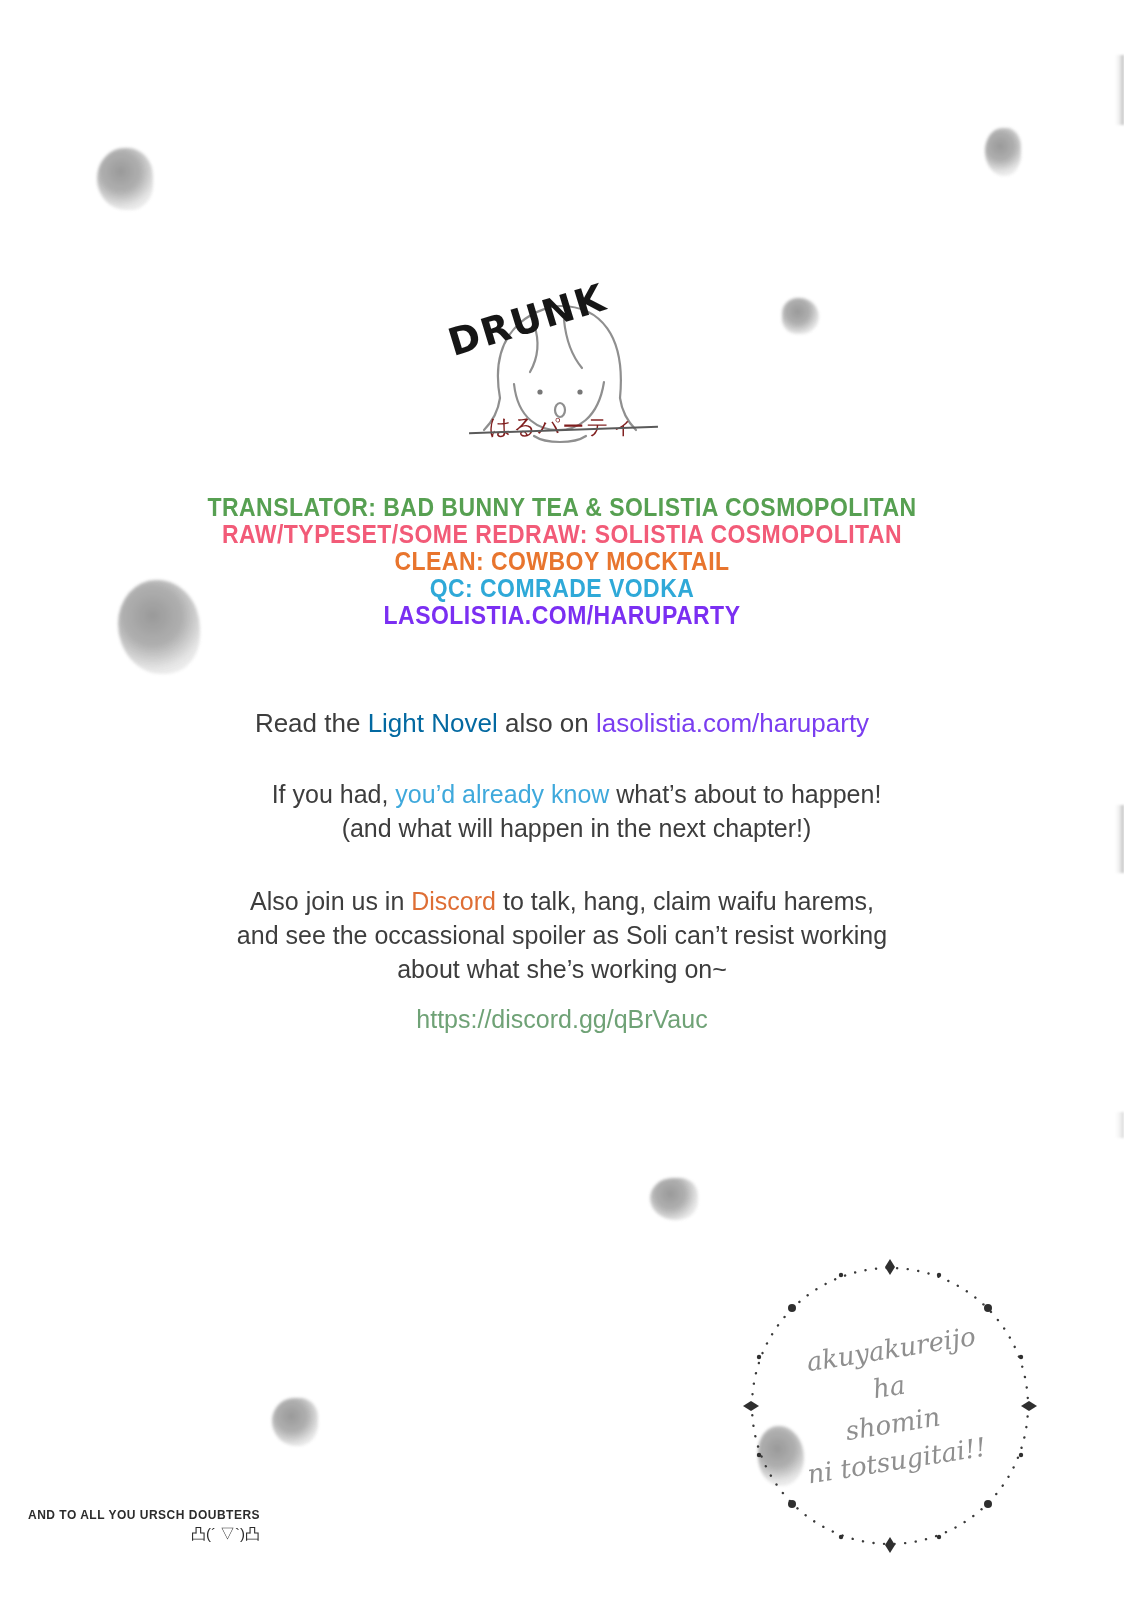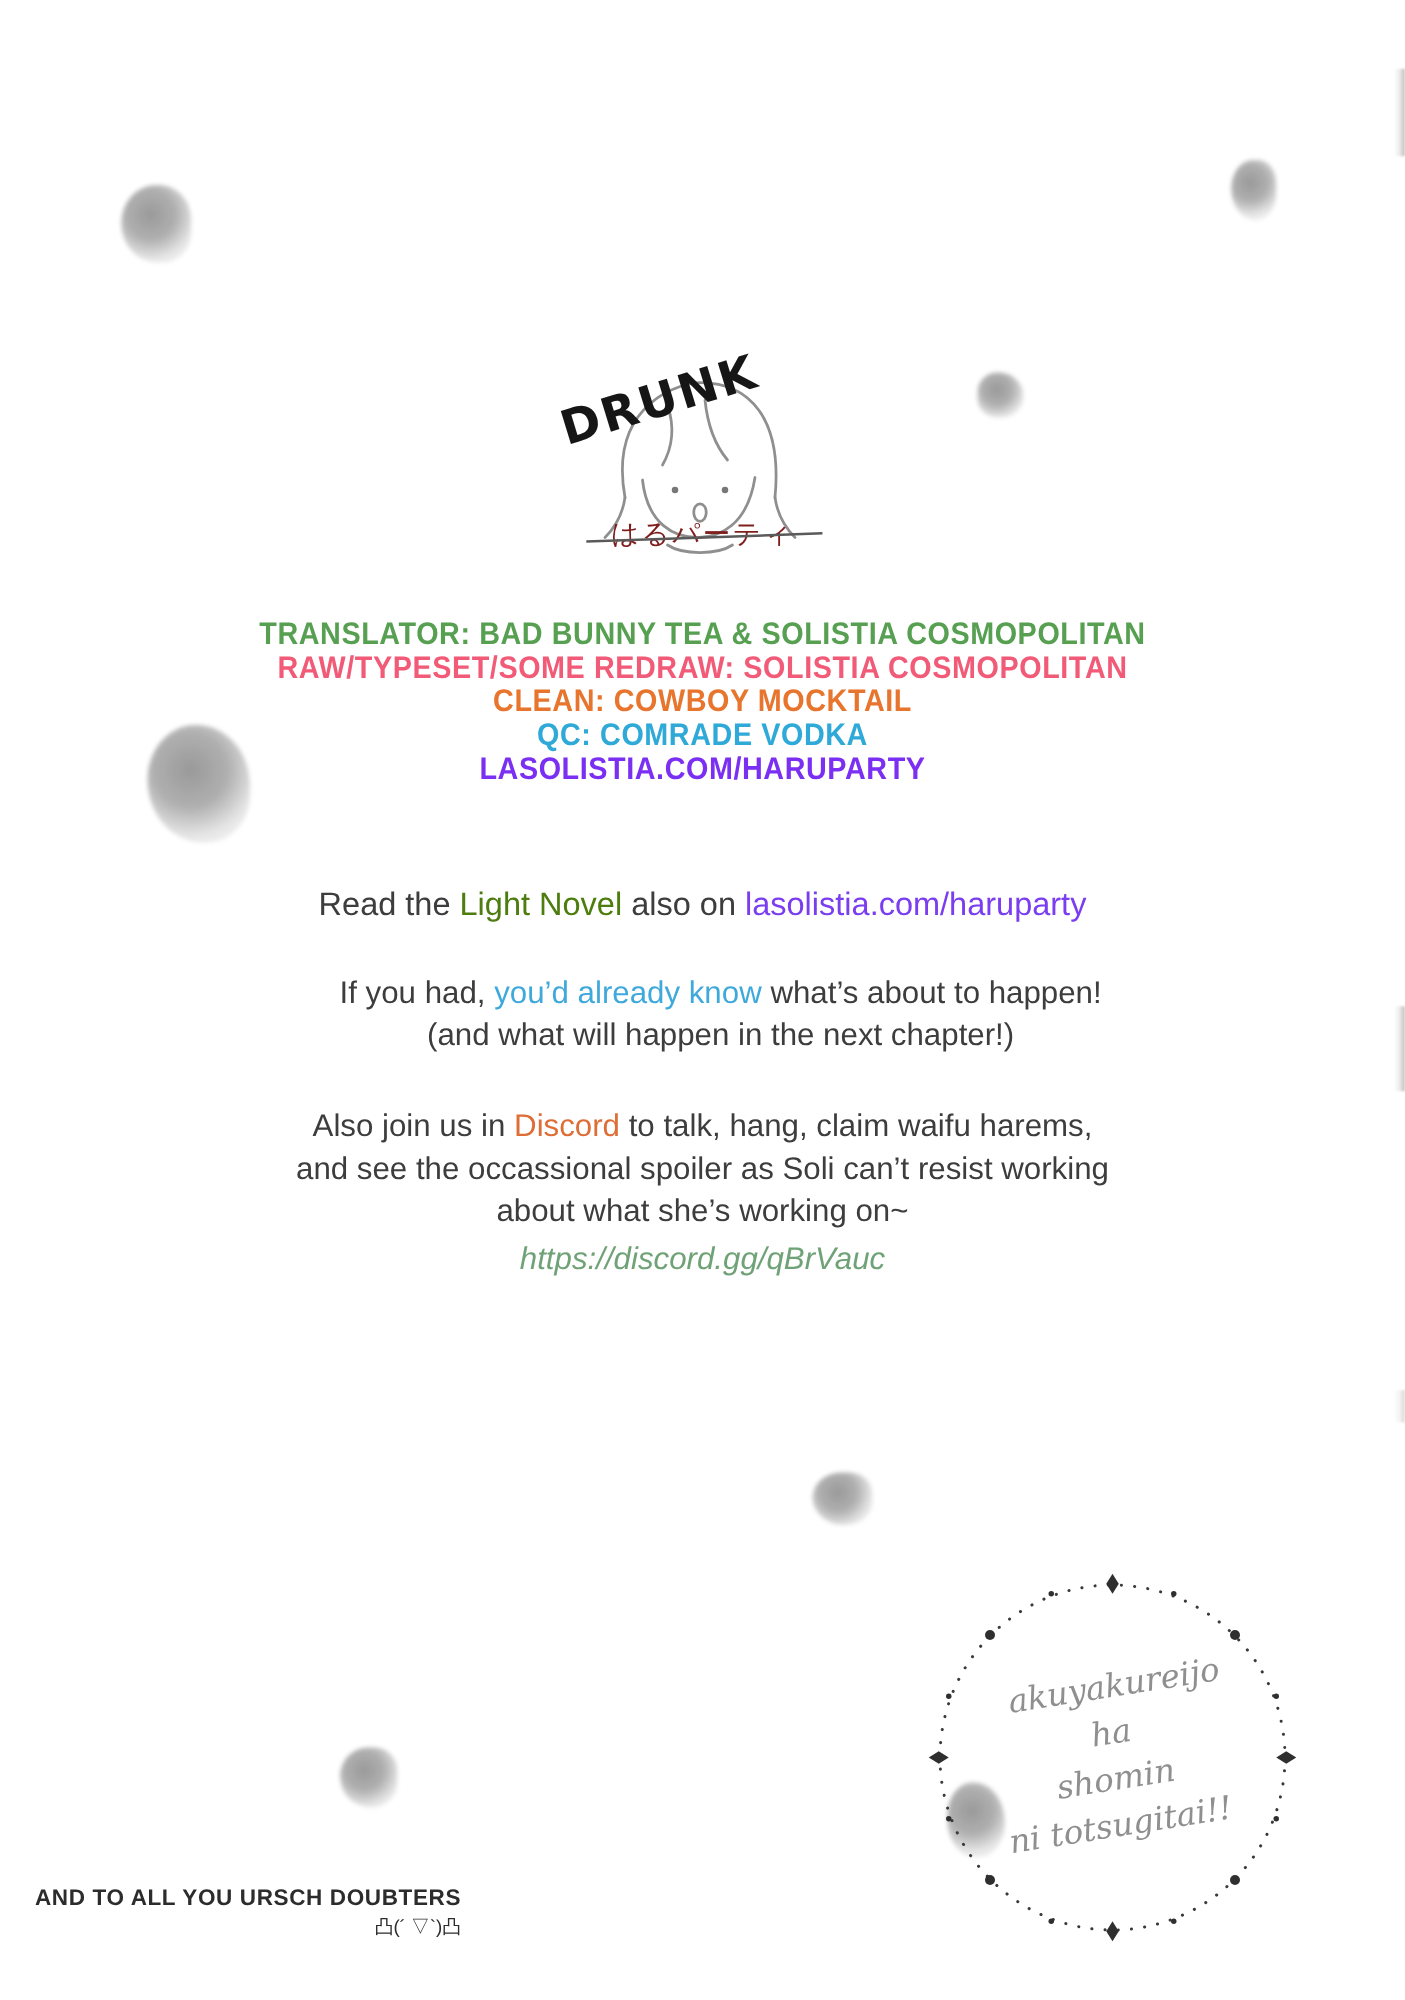--- a/index.html
+++ b/index.html
@@ -66,39 +66,39 @@
     letter-spacing:.5px; white-space:nowrap; text-align:center;
     transform:scaleX(.92);
   }
 
   
   .body-block { position:absolute; left:0; right:0; text-align:center; }
   .body-line { font-size:25px; line-height:34px; color:#3d3d3d; }
   .read-line { top:706px; font-size:26px; }
   .tease    { top:777px;padding-left:29px; }
   .discord  { top:884px; }
-  .discord-url { margin-top:4px;font-style:italic; }
+  .discord-url { margin-top:16px; }
 
   
   .stamp { position:absolute; left:740px; top:1256px; width:300px; height:300px; }
   .stamp svg { position:absolute; inset:0; }
   .stamp-text {
     position:absolute; inset:0; display:flex; flex-direction:column;
     justify-content:center; align-items:center;
     transform:rotate(-9deg);
     font-family:"DejaVu Serif", serif; font-style:italic;
     color:#8f8f8f; font-size:26px; line-height:37px; text-align:center;
   }
   .stamp-text .sl1 { transform:translateX(10px); }
   .stamp-text .sl2 { transform:translateX(2px); }
   .stamp-text .sl4 { transform:translateX(-2px); }
 
   
   .footer { position:absolute; left:28px; top:1508px; color:#2c2c2c; }
-  .footer-text { font-weight:bold; font-size:18px; letter-spacing:.5px; }
+  .footer-text { font-weight:bold; font-size:12px; letter-spacing:.5px; }
   .footer-kaomoji { font-size:15px; text-align:right; margin-top:3px; }
 </style>
 </head>
 <body>
 
 <div class="page">
 
   <div class="blob b1"></div>
   <div class="blob b2"></div>
   <div class="blob b3"></div>
@@ -135,21 +135,21 @@
 
   <div class="credits">
     <div class="credit-line" style="color: rgb(87, 160, 82);">TRANSLATOR: BAD BUNNY TEA &amp; SOLISTIA COSMOPOLITAN</div>
     <div class="credit-line" style="color: rgb(242, 91, 120);">RAW/TYPESET/SOME REDRAW: SOLISTIA COSMOPOLITAN</div>
     <div class="credit-line" style="color: rgb(232, 117, 46);">CLEAN: COWBOY MOCKTAIL</div>
     <div class="credit-line" style="color: rgb(47, 169, 216);">QC: COMRADE VODKA</div>
     <div class="credit-line" style="color: rgb(123, 47, 242);">LASOLISTIA.COM/HARUPARTY</div>
   </div>
 
   <div class="body-block read-line body-line">
-    <span>Read the </span><span style="color: #4d7c0f;">Light Novel</span><span> also on </span><span style="color: rgb(122, 61, 240);">lasolistia.com/haruparty</span>
+    <span>Read the </span><span style="color: #0369a1;">Light Novel</span><span> also on </span><span style="color: rgb(122, 61, 240);">lasolistia.com/haruparty</span>
   </div>
 
   <div class="body-block tease">
     <div class="body-line">
       <span>If you had, </span><span style="color: rgb(63, 169, 220);">you’d already know</span><span> what’s about to happen!</span>
     </div>
     <div class="body-line">(and what will happen in the next chapter!)</div>
   </div>
 
   <div class="body-block discord">

